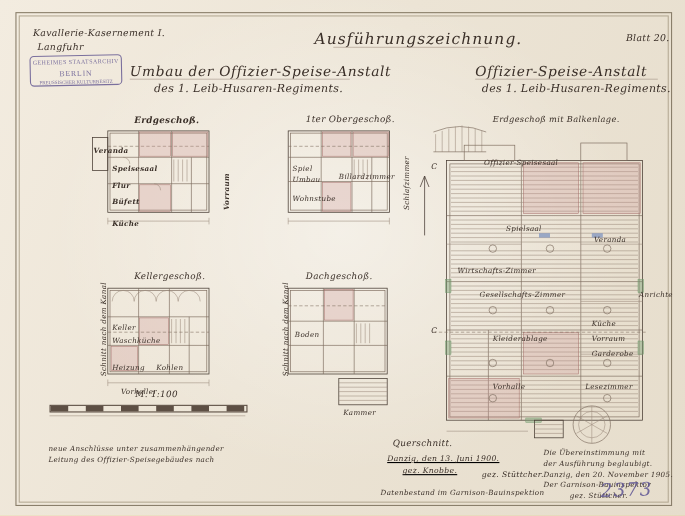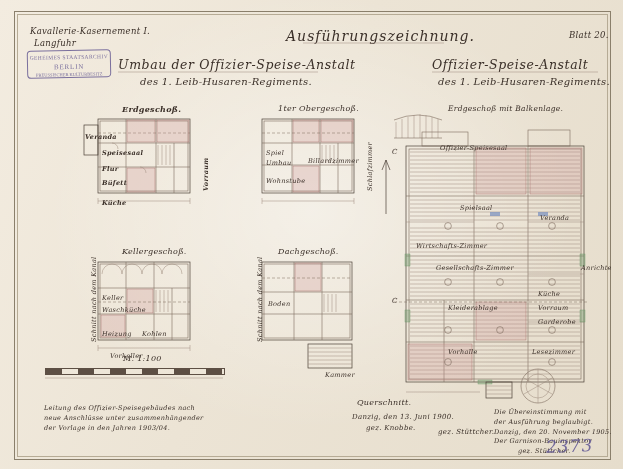--- a/index.html
+++ b/index.html
@@ -177,21 +177,21 @@
       <rect x="16" y="16" width="86" height="74" class="sc"></rect>
       <path class="sc" d="M14 44 L104 44 M14 66 L104 66 M46 14 L46 92 M74 14 L74 92"></path>
       <rect x="47" y="15" width="26" height="28" class="fillp"></rect>
       <path class="sc2" d="M76 46 L76 64 M80 46 L80 64 M84 46 L84 64 M88 46 L88 64"></path>
       <path class="scd" d="M14 30 L104 30"></path>
 
       <rect x="60" y="96" width="44" height="24" class="ink"></rect>
       <path class="sc2" d="M60 100 L104 100 M60 104 L104 104 M60 108 L104 108 M60 112 L104 112 M60 116 L104 116"></path>
     </svg>
     <div class="t script lbl" style="left:20px;top:52px;">Boden</div>
-    <div class="t script lbl" style="left:77px;top:123px;">Kammer</div>
+    <div class="t script lbl" style="left:64px;top:123px;">Kammer</div>
     <div class="t script lbl rot" style="left:8px;top:94px;">Schnitt nach dem Kanal</div>
   </div>
 
   <div class="plan" style="left:388px;top:104px;width:212px;height:290px;">
     <div class="t script lbl8" style="left:60px;top:0px;font-size:7.5px;">Erdgeschoß mit Balkenlage.</div>
 
     <svg width="215" height="292">
 
       <path class="sc" d="M6 16 Q30 6 54 16"></path>
       <path class="sc2" d="M8 18 L8 34 M14 15 L14 34 M20 13 L20 34 M26 11 L26 34 M32 10 L32 34 M38 11 L38 34 M44 13 L44 34 M50 15 L50 34"></path>
@@ -286,32 +286,32 @@
       <i style="left:96px;width:16px;"></i>
       <i style="left:128px;width:16px;"></i>
       <i style="left:160px;width:16px;"></i>
     </div>
     <svg width="190" height="12" style="left:0;top:4px;">
       <path class="sc2" d="M0 6 L178 6"></path>
     </svg>
   </div>
 
   <div style="position:absolute;left:44px;top:404px;line-height:1.5;">
+    <div class="t script lbl" style="position:relative;left:0;top:0;display:block;">neue Anschlüsse unter zusammenhängender</div>
     <div class="t script lbl" style="position:relative;left:0;top:0;display:block;">Leitung des Offizier-Speisegebäudes nach</div>
-    <div class="t script lbl" style="position:relative;left:0;top:0;display:block;">neue Anschlüsse unter zusammenhängender</div>
-    <div class="t script lbl" style="position:relative;left:0;top:0;display:block;">der Vorlage in den Jahren 1903/04.</div>
   </div>
 
   <div class="t script lbl8" style="left:357px;top:398px;">Querschnitt.</div>
 
-  <div style="position:absolute;left:352px;top:412px;line-height:1.6;">
+  <div style="position:absolute;left:352px;top:412px;line-height:1.6;text-decoration:underline;">
     <div class="t script lbl7" style="position:relative;display:block;">Danzig, den 13. Juni 1900.</div>
     <div class="t script lbl7" style="position:relative;display:block;margin-left:14px;">gez. Knobbe.</div>
   </div>
   <div class="t script lbl7" style="left:438px;top:428px;">gez. Stüttcher.</div>
+  <div class="t script lbl" style="left:346px;top:444px;">Datenbestand im Garnison-Bauinspektion</div>
 
   <div style="position:absolute;left:494px;top:408px;line-height:1.5;">
     <div class="t script lbl" style="position:relative;display:block;">Die Übereinstimmung mit</div>
     <div class="t script lbl" style="position:relative;display:block;">der Ausführung beglaubigt.</div>
     <div class="t script lbl" style="position:relative;display:block;font-style:italic;">Danzig, den 20. November 1905.</div>
     <div class="t script lbl" style="position:relative;display:block;">Der Garnison-Bauinspektor</div>
     <div class="t script lbl" style="position:relative;display:block;margin-left:24px;">gez. Stüttcher.</div>
   </div>
 
   <div class="bignum">2373</div>

